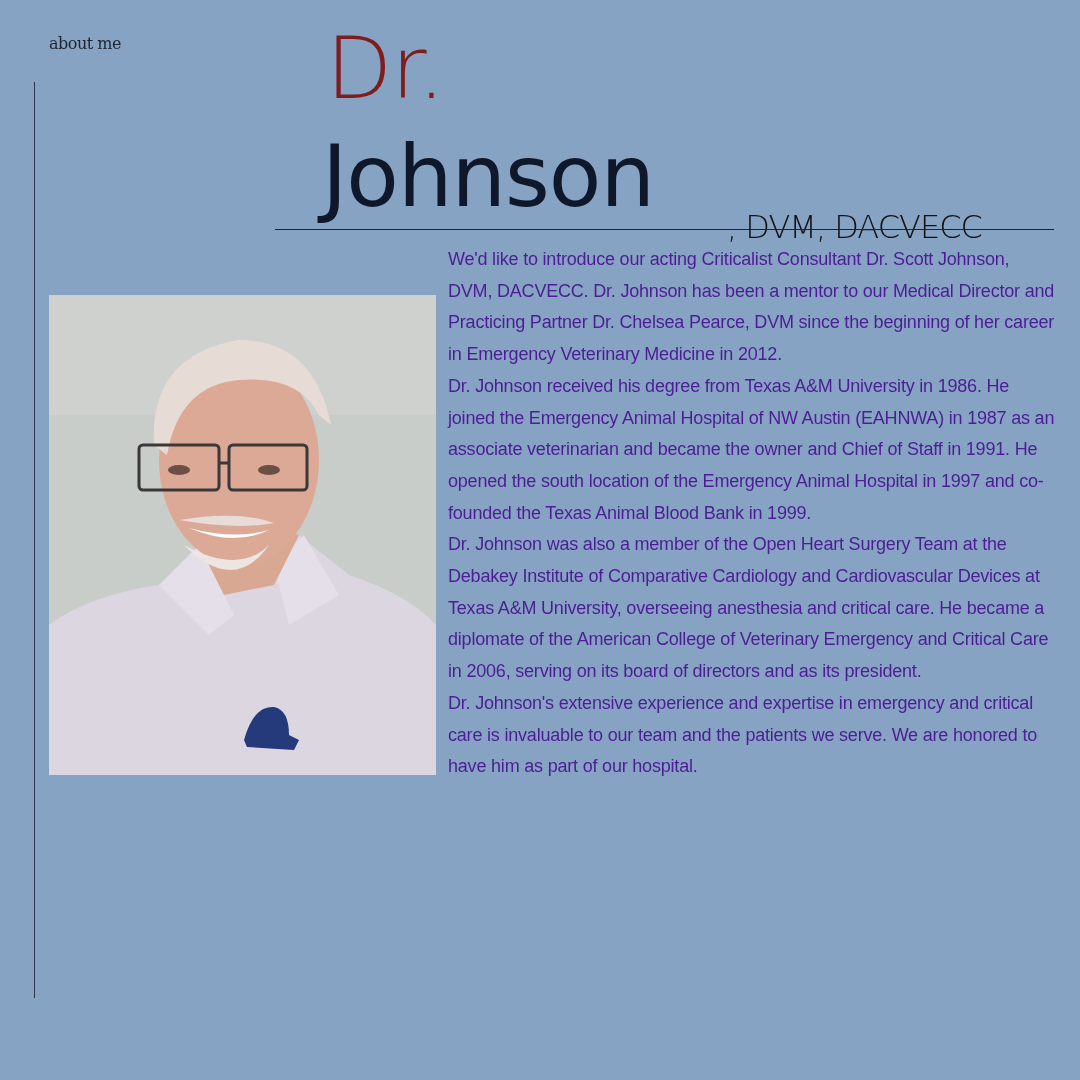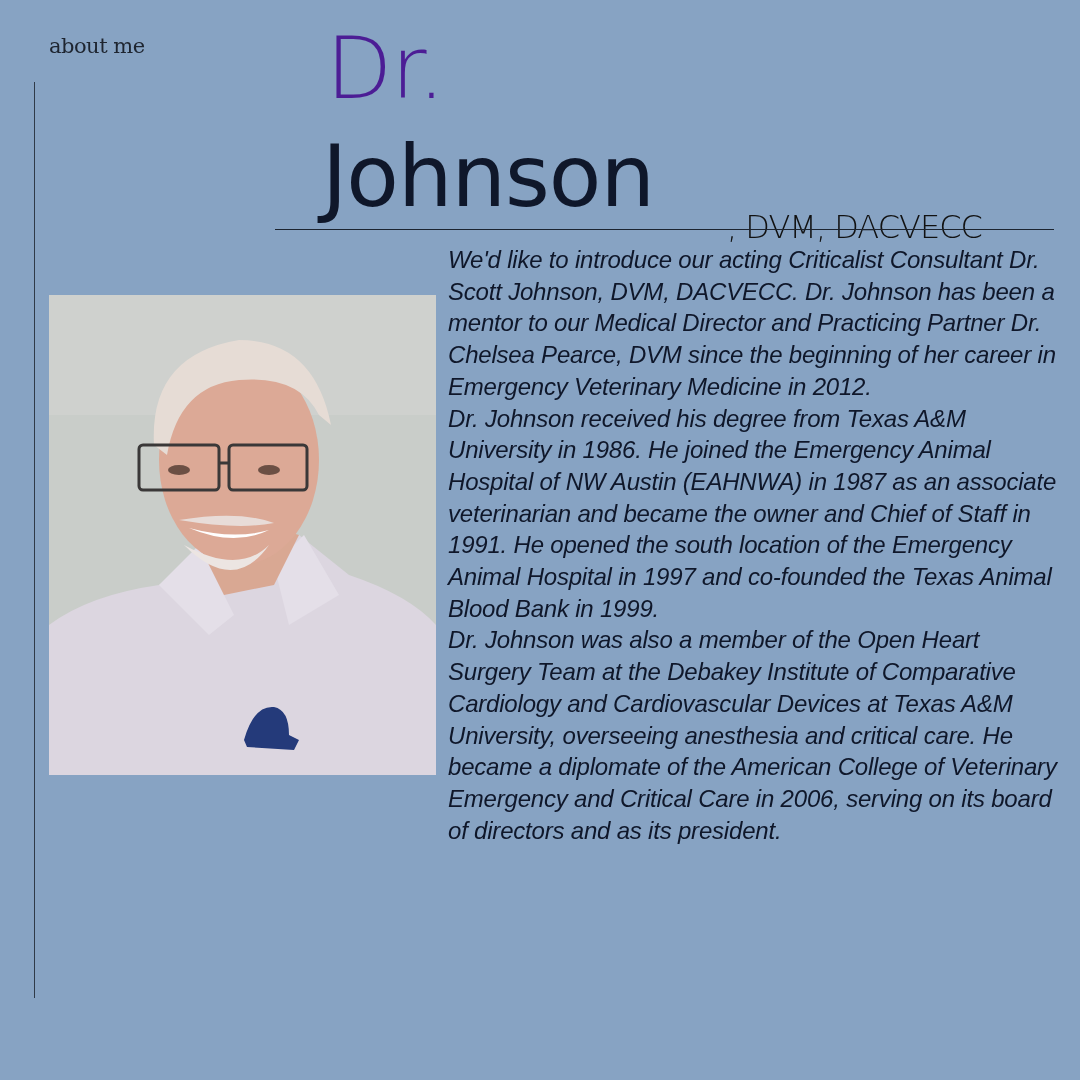--- a/index.html
+++ b/index.html
@@ -6,32 +6,32 @@
     body {
       width: 1080px; height: 1080px;
       background: #87a3c3;
       position: relative;
       overflow: hidden;
       color: #111;
     }
     .about-label {
       position: absolute; left: 49px; top: 34px;
       font-family: "DejaVu Serif", serif;
-      font-size: 21px; color: #1e2530;
+      font-size: 16px; color: #1e2530;
       letter-spacing: -0.5px;
     }
     .vline {
       position: absolute; left: 34px; top: 82px;
       width: 1px; height: 916px; background: #2f3a48;
     }
     .title-first {
       position: absolute; left: 326px; top: 20px;
       font-family: "DejaVu Sans", sans-serif;
       font-weight: 200;
-      font-size: 86px; line-height: 96px; color: #4c1d95;
+      font-size: 86px; line-height: 96px; color: #7f1d1d;
       letter-spacing: -1px;
     }
     .title-last {
       position: absolute; left: 322px; top: 126px;
       font-family: "DejaVu Sans", sans-serif;
       font-size: 86px; line-height: 100px; color: #0f172a;
       letter-spacing: -1px;
     }
     .credentials {
       position: absolute; left: 727px; top: 184px;
@@ -49,23 +49,22 @@
       position: absolute; left: 49px; top: 295px;
       width: 387px; height: 480px;
       background: linear-gradient(180deg, #cfd3cf 0%, #c7ccc7 50%, #bfc3bf 100%);
       overflow: hidden;
     }
     .photo svg { display: block; }
     .bio {
       position: absolute; left: 448px; top: 244px;
       width: 610px;
       font-family: "Liberation Sans", sans-serif;
-      font-size: 24px; line-height: 31.7px; color: #0f172a;
+      font-size: 18px; line-height: 31.7px; color: #4c1d95;
       letter-spacing: -0.2px;
-      font-style: italic;
     }
     .bio p { margin: 0; }
   </style>
 </head>
 <body>
 
 <div class="about-label">about me</div>
 <div class="vline"></div>
 
 <div class="title-first">Dr.</div>
@@ -103,13 +102,14 @@
     <path d="M135 250 Q185 300 220 250 Q190 280 135 250 Z" fill="#ece5e2"></path>
 
     <path d="M195 445 Q205 410 225 412 Q240 415 240 440 L250 445 L245 455 L198 452 Z" fill="#243a7a"></path>
   </svg>
 </div>
 
 <div class="bio">
   <p>We'd like to introduce our acting Criticalist Consultant Dr. Scott Johnson, DVM, DACVECC. Dr. Johnson has been a mentor to our Medical Director and Practicing Partner Dr. Chelsea Pearce, DVM since the beginning of her career in Emergency Veterinary Medicine in 2012.</p>
   <p>Dr. Johnson received his degree from Texas A&amp;M University in 1986. He joined the Emergency Animal Hospital of NW Austin (EAHNWA) in 1987 as an associate veterinarian and became the owner and Chief of Staff in 1991. He opened the south location of the Emergency Animal Hospital in 1997 and co-founded the Texas Animal Blood Bank in 1999.</p>
   <p>Dr. Johnson was also a member of the Open Heart Surgery Team at the Debakey Institute of Comparative Cardiology and Cardiovascular Devices at Texas A&amp;M University, overseeing anesthesia and critical care. He became a diplomate of the American College of Veterinary Emergency and Critical Care in 2006, serving on its board of directors and as its president.</p>
+  <p>Dr. Johnson's extensive experience and expertise in emergency and critical care is invaluable to our team and the patients we serve. We are honored to have him as part of our hospital.</p>
 </div>
 
 </body></html>

